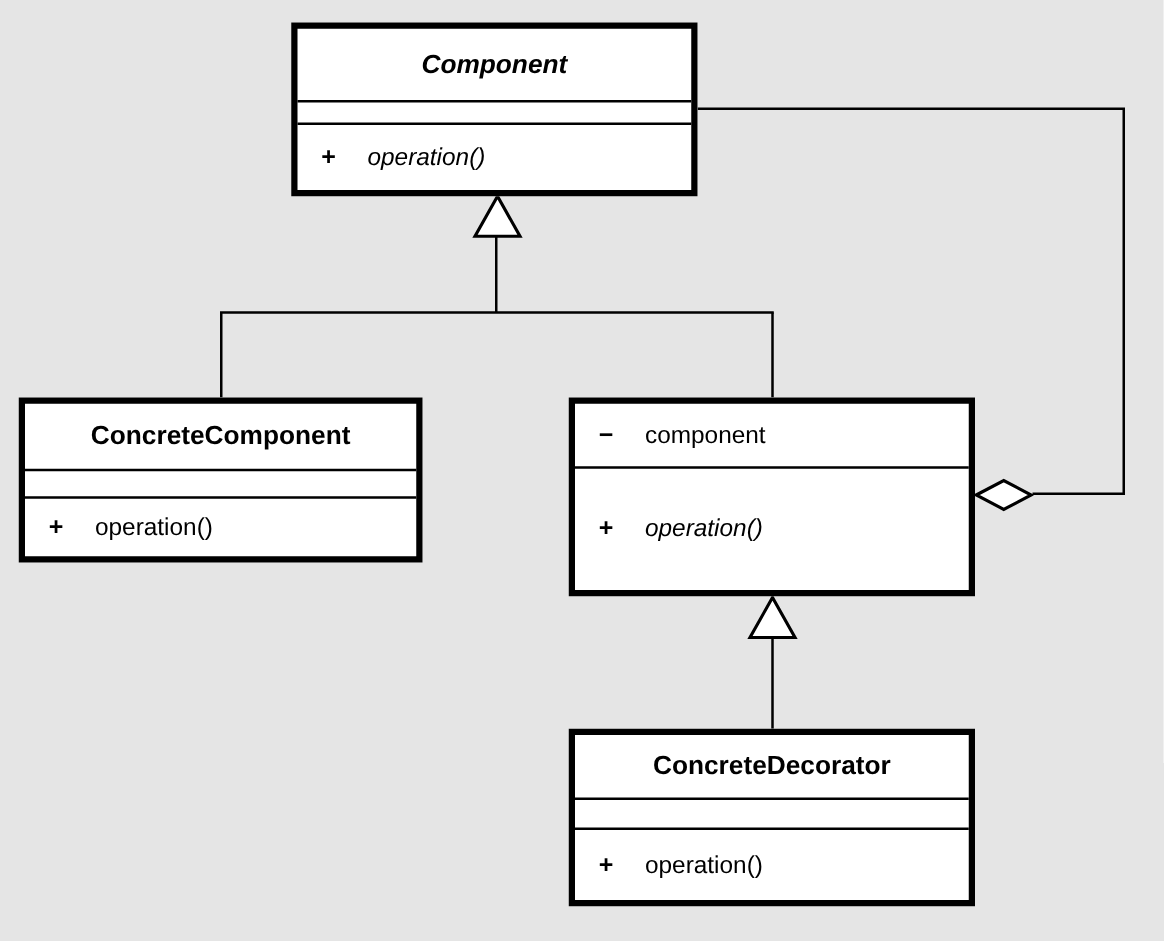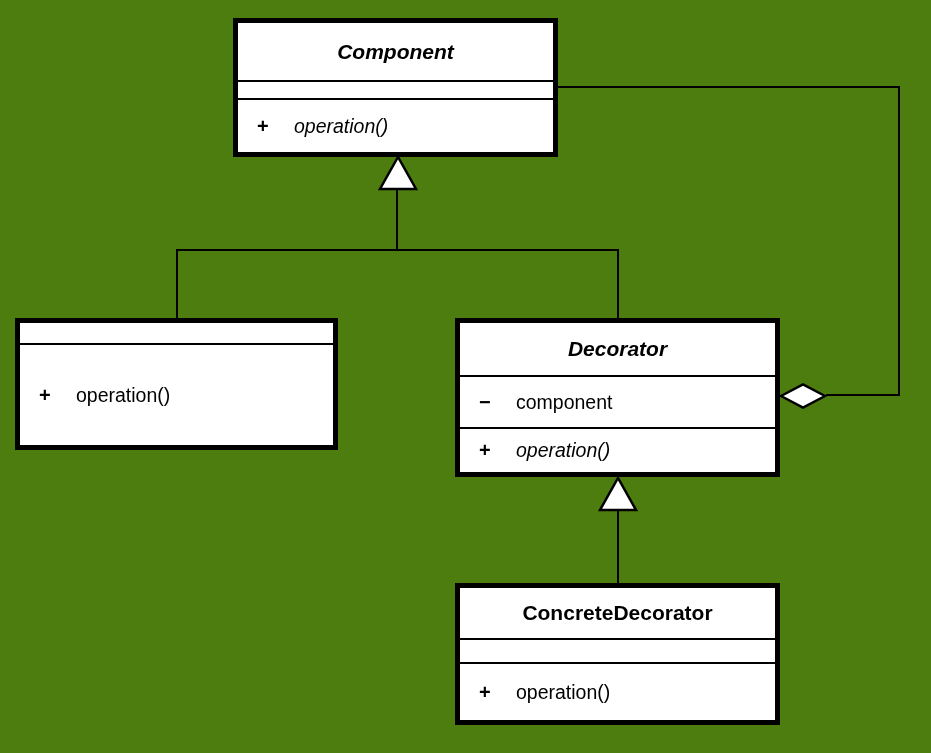--- a/index.html
+++ b/index.html
@@ -1,19 +1,19 @@
 <!DOCTYPE html>
 <html><head>
 <meta charset="utf-8">
 <style>
   * { margin: 0; padding: 0; box-sizing: border-box; }
   html, body { width: 931px; height: 753px; background: #ffffff; overflow: hidden; }
   body { font-family: "Liberation Sans", sans-serif; color: #000000; position: relative; }
 
-  .canvas { position: absolute; left: 0; top: 0; width: 931px; height: 753px; background: #4d7c0f; }
+  .canvas { position: absolute; left: 0; top: 0; width: 931px; height: 753px; background: #e5e5e5; }
 
   
   .uml-class {
     position: absolute;
     background: #ffffff;
     border: 5px solid #000000;
     display: flex;
     flex-direction: column;
   }
   .cls-title {
@@ -92,31 +92,31 @@
     <div class="cls-attrs"></div>
     <div class="cls-ops">
       <div class="member">
         <span class="sign">+</span>
         <span class="mname italic">operation()</span>
       </div>
     </div>
   </div>
 
   <div class="uml-class" id="cls-concrete-component">
+    <div class="cls-title">ConcreteComponent</div>
     <div class="cls-attrs"></div>
     <div class="cls-ops">
       <div class="member">
         <span class="sign">+</span>
         <span class="mname">operation()</span>
       </div>
     </div>
   </div>
 
   <div class="uml-class" id="cls-decorator">
-    <div class="cls-title abstract">Decorator</div>
     <div class="cls-attrs">
       <div class="member">
         <span class="sign">−</span>
         <span class="mname">component</span>
       </div>
     </div>
     <div class="cls-ops">
       <div class="member">
         <span class="sign">+</span>
         <span class="mname italic">operation()</span>

